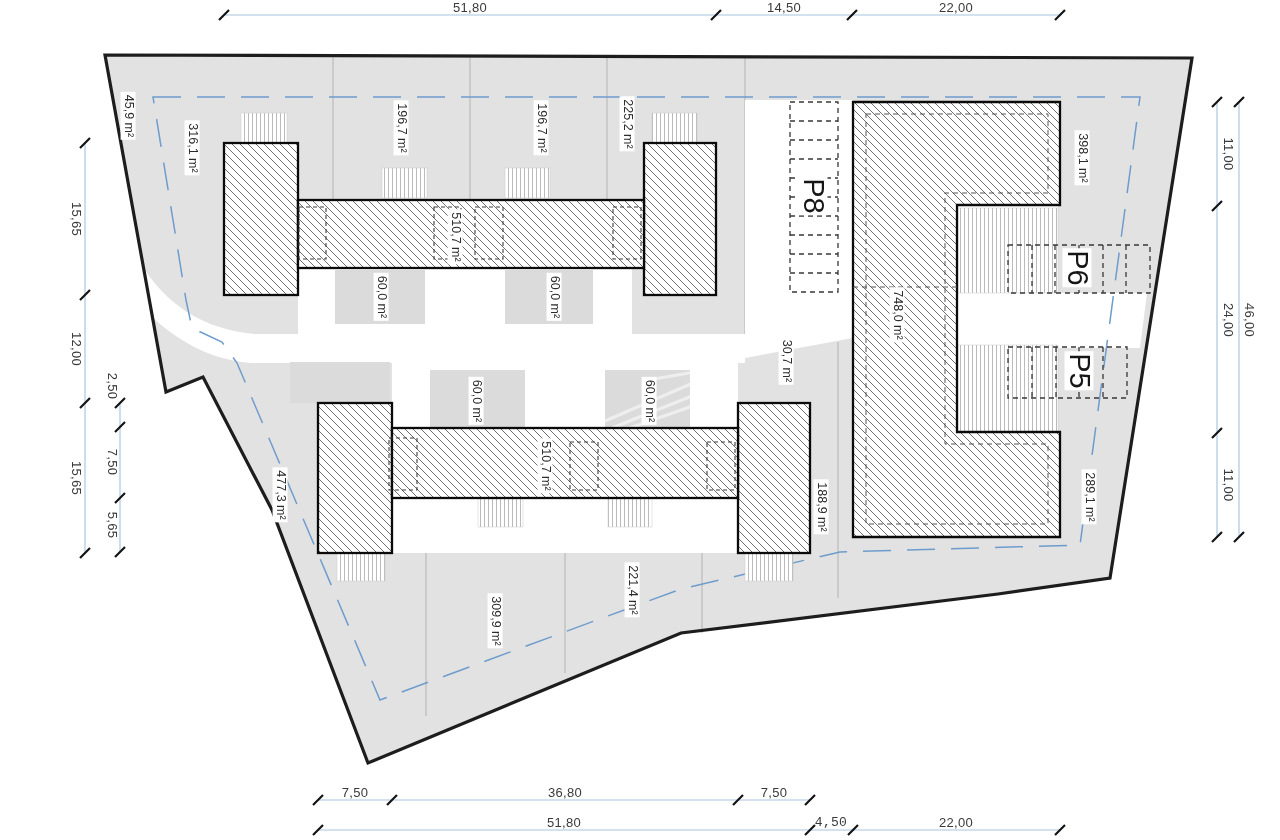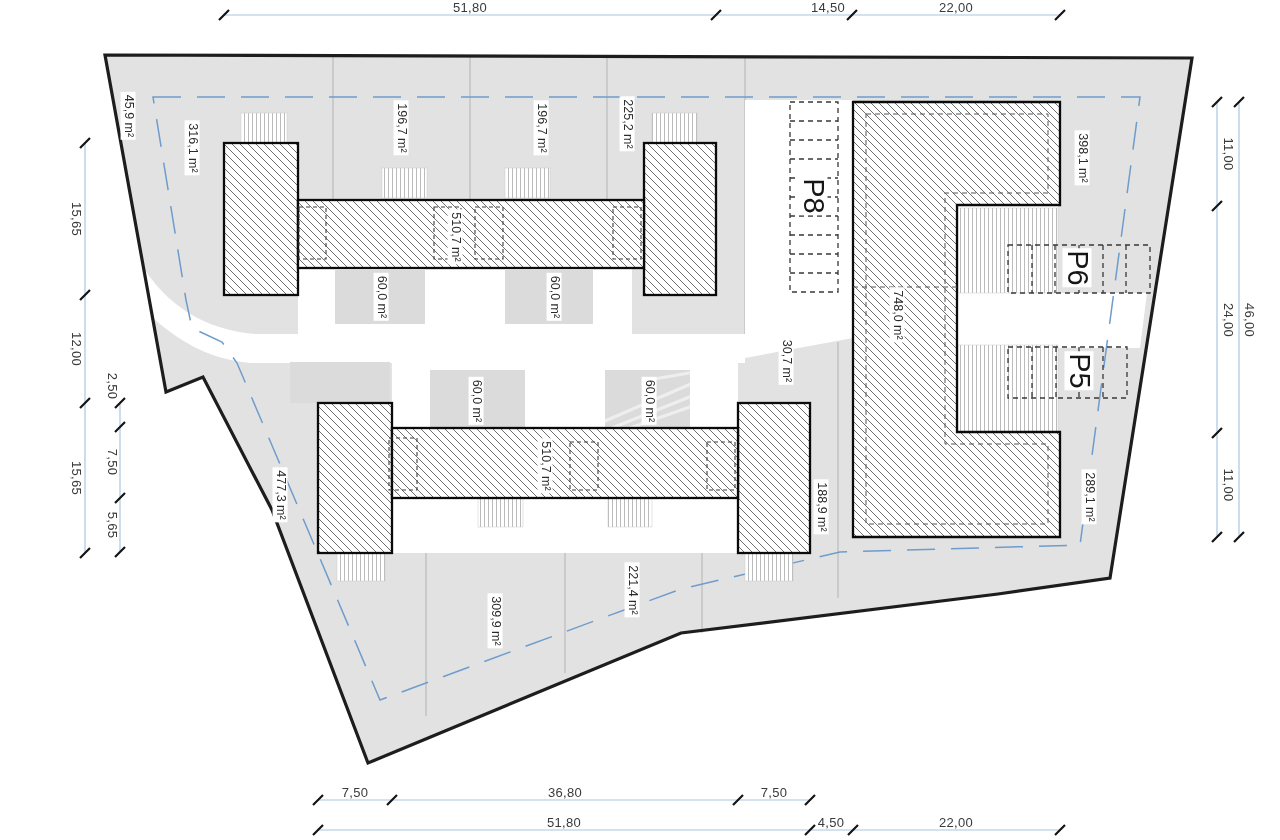--- a/index.html
+++ b/index.html
@@ -167,27 +167,27 @@
       <span class="chip" style="left: 786px; top: 361px;">30,7 m²</span>
       <span class="chip" style="left: 821px; top: 507px;">188,9 m²</span>
       <span class="chip" style="left: 1089px; top: 497px;">289,1 m²</span>
       <span class="chip" style="left: 280px; top: 495px;">477,3 m²</span>
       <span class="chip" style="left: 495px; top: 621px;">309,9 m²</span>
       <span class="chip" style="left: 632px; top: 590px;">221,4 m²</span>
       <span class="plabel" style="left: 813px; top: 196px;">P8</span>
       <span class="plabel" style="left: 1077px; top: 268px;">P6</span>
       <span class="plabel" style="left: 1079px; top: 371px;">P5</span>
       <span class="dimtxt" style="left: 470px; top: 7px;">51,80</span>
-      <span class="dimtxt" style="left: 784px; top: 7px; margin-left: 44px;">14,50</span>
+      <span class="dimtxt" style="left: 784px; top: 7px;">14,50</span>
       <span class="dimtxt" style="left: 956px; top: 7px;">22,00</span>
       <span class="dimtxt" style="left: 355px; top: 792px;">7,50</span>
       <span class="dimtxt" style="left: 565px; top: 792px; text-align: right;">36,80</span>
       <span class="dimtxt" style="left: 774px; top: 792px;">7,50</span>
       <span class="dimtxt" style="left: 564px; top: 822px;">51,80</span>
-      <span class="dimtxt" style="left: 831px; top: 822px;">4,50</span>
+      <span class="dimtxt" style="left: 831px; top: 822px; font-family: Liberation Mono, monospace;">4,50</span>
       <span class="dimtxt" style="left: 956px; top: 822px;">22,00</span>
       <span class="dimtxt rot" style="left: 76px; top: 219px;">15,65</span>
       <span class="dimtxt rot" style="left: 76px; top: 349px;">12,00</span>
       <span class="dimtxt rot" style="left: 76px; top: 478px;">15,65</span>
       <span class="dimtxt rot" style="left: 112px; top: 386px;">2,50</span>
       <span class="dimtxt rot" style="left: 112px; top: 462px;">7,50</span>
       <span class="dimtxt rot" style="left: 112px; top: 525px;">5,65</span>
       <span class="dimtxt rot" style="left: 1228px; top: 154px;">11,00</span>
       <span class="dimtxt rot" style="left: 1228px; top: 320px;">24,00</span>
       <span class="dimtxt rot" style="left: 1228px; top: 485px;">11,00</span>

